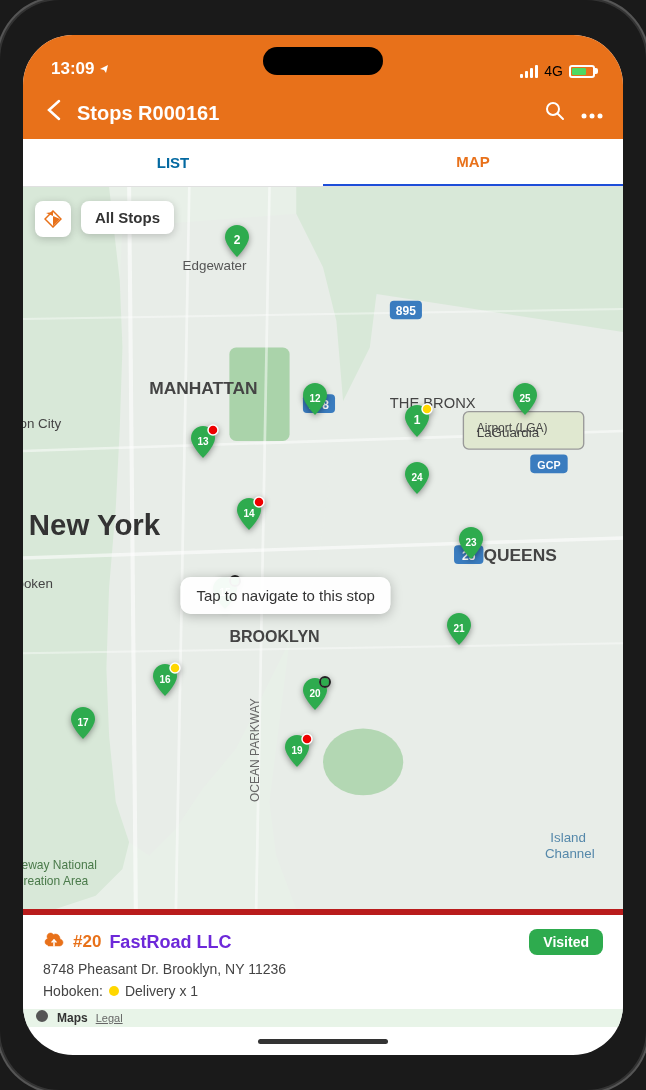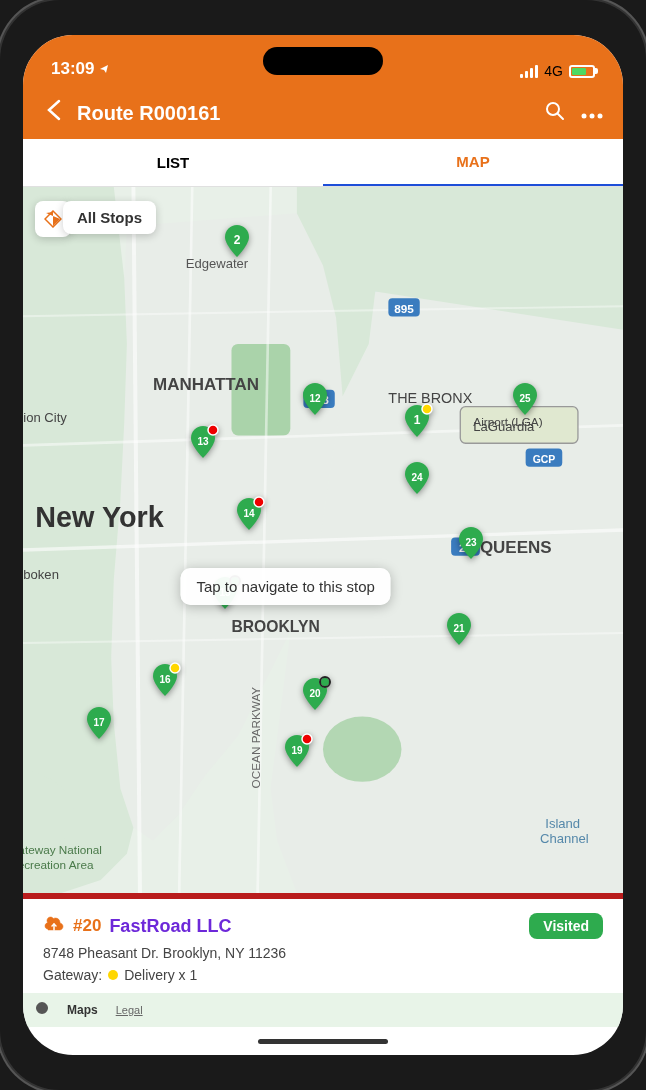--- a/index.html
+++ b/index.html
@@ -177,21 +177,21 @@
       font-size: 15px;
       font-weight: 600;
       cursor: pointer;
       height: 100%;
       display: flex;
       align-items: center;
       justify-content: center;
     }
 
     .tab-item.inactive {
-      color: #000000;
+      color: #0369a1;
     }
 
     .tab-item.active {
       color: #E8711A;
       border-bottom: 2px solid #1d4ed8;
     }
 
     
     .map-container {
       flex: 1;
@@ -205,21 +205,21 @@
       width: 100%;
       height: 100%;
       position: absolute;
       top: 0; left: 0;
     }
 
     
     .all-stops-btn {
       position: absolute;
       top: 14px;
-      left: 40px;
+      left: 58px;
       background: #fff;
       border-radius: 8px;
       padding: 8px 14px;
       font-size: 15px;
       font-weight: 600;
       color: #333;
       box-shadow: 0 2px 8px rgba(0,0,0,0.2);
       cursor: pointer;
       display: flex;
       align-items: center;
@@ -319,24 +319,24 @@
       width: 10px;
       height: 10px;
       background: #FFD700;
       border-radius: 50%;
       display: inline-block;
     }
 
     
     .maps-attribution {
       background: #e8f4e8;
-      padding: 8px 12px;
-      display: flex;
-      align-items: center;
-      gap: 18px;
+      padding: 0 12px;
+      display: flex;
+      align-items: center;
+      gap: 8px;
       flex-shrink: 0;
     }
 
     .maps-logo {
       font-size: 12px;
       font-weight: 600;
       color: #333;
     }
 
     .maps-legal {
@@ -387,21 +387,21 @@
         </div>
       </div>
     </div>
 
     <div class="nav-bar">
       <div class="nav-back">
         <svg width="14" height="22" viewBox="0 0 14 22" fill="white">
           <path d="M12 2L2 11L12 20" stroke="white" stroke-width="2.5" fill="none" stroke-linecap="round"></path>
         </svg>
       </div>
-      <span class="nav-title">Route R000161</span>
+      <span class="nav-title">Stops R000161</span>
       <div class="nav-actions">
         <span class="nav-action-icon">
           <svg width="20" height="20" viewBox="0 0 20 20" fill="none">
             <circle cx="8" cy="8" r="6" stroke="white" stroke-width="2"></circle>
             <path d="M13 13L18 18" stroke="white" stroke-width="2" stroke-linecap="round"></path>
           </svg>
         </span>
         <span class="nav-action-icon">
           <svg width="22" height="6" viewBox="0 0 22 6" fill="white">
             <circle cx="3" cy="3" r="2.5"></circle>
@@ -546,21 +546,21 @@
               <circle cx="26" cy="6" r="5" fill="none" stroke="#222" stroke-width="2"></circle>
             </svg>
           </div>
           <div style="position: absolute; z-index: 5; cursor: pointer; display: flex; flex-direction: column; align-items: center; left: 126px; top: 474.54px;">
             <svg width="32" height="36" viewBox="0 0 32 36" style="filter: drop-shadow(rgba(0, 0, 0, 0.4) 0px 2px 3px);">
               <path d="M16 2C9.4 2 4 7.4 4 14C4 22 16 34 16 34C16 34 28 22 28 14C28 7.4 22.6 2 16 2Z" fill="#2EAB4E"></path>
               <text x="16" y="18" text-anchor="middle" dominant-baseline="middle" fill="white" font-size="10" font-weight="bold">16</text>
               <circle cx="26" cy="6" r="5" fill="#FFD700" stroke="white" stroke-width="1.5"></circle>
             </svg>
           </div>
-          <div style="position: absolute; z-index: 5; cursor: pointer; display: flex; flex-direction: column; align-items: flex-end; left: 60px; top: 517.68px;">
+          <div style="position: absolute; z-index: 5; cursor: pointer; display: flex; flex-direction: column; align-items: flex-end; left: 44px; top: 517.68px;">
             <svg width="32" height="36" viewBox="0 0 32 36" style="filter: drop-shadow(rgba(0, 0, 0, 0.4) 0px 2px 3px);">
               <path d="M16 2C9.4 2 4 7.4 4 14C4 22 16 34 16 34C16 34 28 22 28 14C28 7.4 22.6 2 16 2Z" fill="#2EAB4E"></path>
               <text x="16" y="18" text-anchor="middle" dominant-baseline="middle" fill="white" font-size="10" font-weight="bold">17</text>
             </svg>
           </div>
           <div style="position: absolute; z-index: 5; cursor: pointer; display: flex; flex-direction: column; align-items: center; left: 258px; top: 546.44px;">
             <svg width="32" height="36" viewBox="0 0 32 36" style="filter: drop-shadow(rgba(0, 0, 0, 0.4) 0px 2px 3px);">
               <path d="M16 2C9.4 2 4 7.4 4 14C4 22 16 34 16 34C16 34 28 22 28 14C28 7.4 22.6 2 16 2Z" fill="#2EAB4E"></path>
               <text x="16" y="18" text-anchor="middle" dominant-baseline="middle" fill="white" font-size="10" font-weight="bold">19</text>
               <circle cx="26" cy="6" r="5" fill="#e00" stroke="white" stroke-width="1.5"></circle>
@@ -613,21 +613,21 @@
             <path d="M9 10L11 8L13 10" stroke="white" stroke-width="1.5" stroke-linecap="round" fill="none"></path>
             <line x1="11" y1="8" x2="11" y2="14" stroke="white" stroke-width="1.5" stroke-linecap="round"></line>
           </svg>
         </span>
         <span class="stop-number">#20</span>
         <span class="stop-name">FastRoad LLC</span>
         <div class="visited-badge">Visited</div>
       </div>
       <div class="stop-address">8748 Pheasant Dr. Brooklyn, NY 11236</div>
       <div class="stop-orders">
-        <span>Gateway:</span>
+        <span>Hoboken:</span>
         <span class="order-dot"></span>
         <span>Delivery x 1</span>
       </div>
     </div>
 
     <div class="maps-attribution">
       <span>
         <svg width="14" height="14" viewBox="0 0 14 14" fill="none">
           <path d="M7 1C4 1 1 4 1 7C1 10 4 13 7 13C10 13 13 10 13 7C13 4 10 1 7 1Z" fill="#555"></path>
         </svg>

